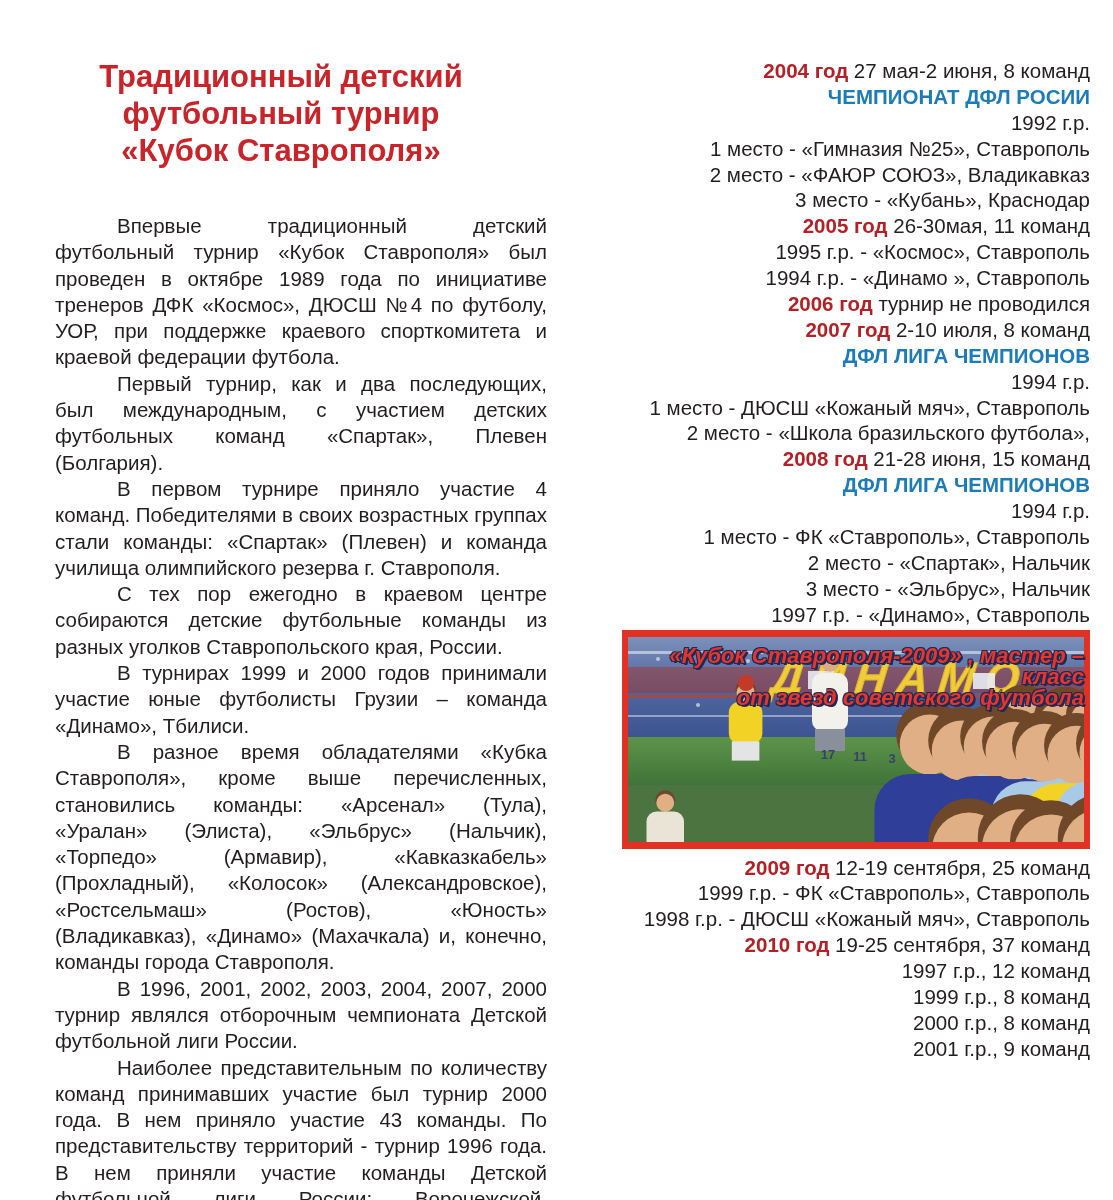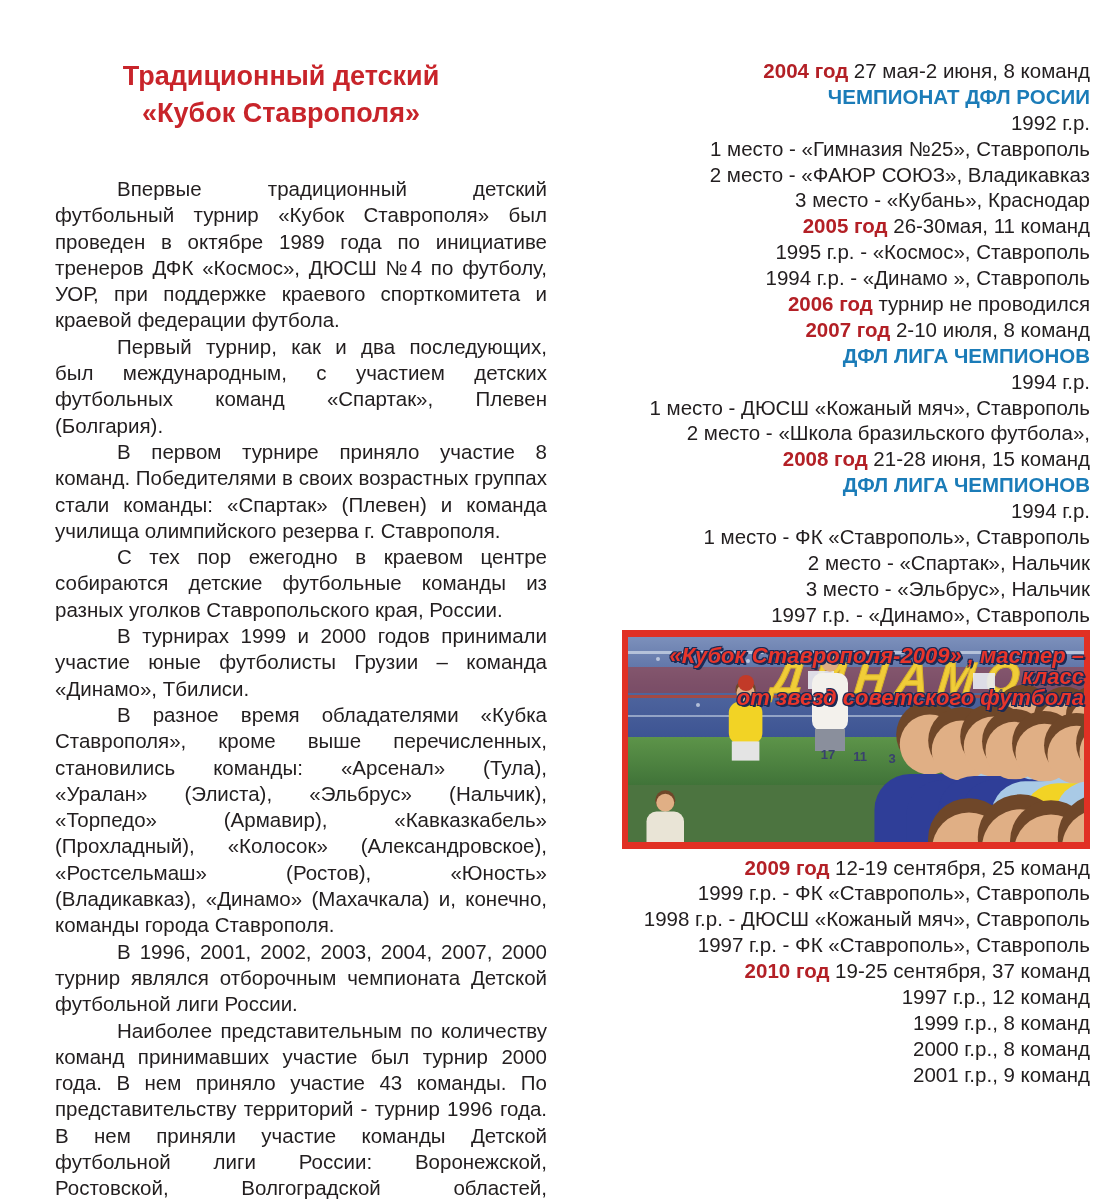--- a/index.html
+++ b/index.html
@@ -3,21 +3,21 @@
 <meta charset="utf-8">
 <style>
   html,body{margin:0;padding:0;background:#ffffff;}
   .page{
     position:relative;width:1113px;height:1200px;background:#ffffff;
     font-family:"Liberation Sans",sans-serif;overflow:hidden;color:#221e1f;
   }
   
   .col-left{position:absolute;left:55px;top:58px;width:492px;}
   .doc-title{
-    color:#c8242a;font-weight:bold;font-size:27px;line-height:37px;
+    color:#c8242a;font-weight:bold;font-size:31px;line-height:37px;
     text-align:center;padding-right:40px;margin:0;
   }
   .doc-title span{display:block;}
   .article{
     margin-top:44px;font-size:20.5px;line-height:26.3px;
     text-align:justify;color:#221e1f;
   }
   .article p{margin:0;text-indent:62px;}
   
   .col-right{position:absolute;left:622px;top:58px;width:468px;
@@ -39,26 +39,27 @@
   }
 </style>
 </head>
 <body>
 
 <div class="page">
 
   <div class="col-left">
     <h1 class="doc-title">
       <span>Традиционный детский</span>
+      <span>футбольный турнир</span>
       <span>«Кубок Ставрополя»</span>
     </h1>
     <div class="article">
         <p>Впервые традиционный детский футбольный турнир «Кубок Ставрополя» был проведен в октябре 1989 года по инициативе тренеров ДФК «Космос», ДЮСШ №4 по футболу, УОР, при поддержке краевого спорткомитета и краевой федерации футбола.</p>
         <p>Первый турнир, как и два последующих, был международным, с участием детских футбольных команд «Спартак», Плевен (Болгария).</p>
-        <p>В первом турнире приняло участие 8 команд. Победителями в своих возрастных группах стали команды: «Спартак» (Плевен) и команда училища олимпийского резерва г. Ставрополя.</p>
+        <p>В первом турнире приняло участие 4 команд. Победителями в своих возрастных группах стали команды: «Спартак» (Плевен) и команда училища олимпийского резерва г. Ставрополя.</p>
         <p>С тех пор ежегодно в краевом центре собираются детские футбольные команды из разных уголков Ставропольского края, России.</p>
         <p>В турнирах 1999 и 2000 годов принимали участие юные футболисты Грузии – команда «Динамо», Тбилиси.</p>
         <p>В разное время обладателями «Кубка Ставрополя», кроме выше перечисленных, становились команды: «Арсенал» (Тула), «Уралан» (Элиста), «Эльбрус» (Нальчик), «Торпедо» (Армавир), «Кавказкабель» (Прохладный), «Колосок» (Александровское), «Ростсельмаш» (Ростов), «Юность» (Владикавказ), «Динамо» (Махачкала) и, конечно, команды города Ставрополя.</p>
         <p>В 1996, 2001, 2002, 2003, 2004, 2007, 2000 турнир являлся отборочным чемпионата Детской футбольной лиги России.</p>
         <p>Наиболее представительным по количеству команд принимавших участие был турнир 2000 года. В нем приняло участие 43 команды. По представительству территорий - турнир 1996 года. В нем приняли участие команды Детской футбольной лиги России: Воронежской, Ростовской, Волгоградской областей, Краснодарского и Ставропольского краев, Дагестана и Калмыкии.</p>
       </div>
   </div>
 
   <div class="col-right">
     <div>
@@ -206,21 +207,20 @@
           <use href="#kneel-sym" transform="translate(378,158) scale(1.25)" style="color:#46406a"></use>
           <use href="#kneel-sym" transform="translate(416,154) scale(1.3)" style="color:#efe9dd"></use>
         </g>
       </svg>
     </figure>
 
     <div>
         <div class="rline year"><span class="yr">2009 год</span> 12-19 сентября, 25 команд</div>
         <div class="rline plain">1999 г.р. - ФК «Ставрополь», Ставрополь</div>
         <div class="rline plain">1998 г.р. - ДЮСШ «Кожаный мяч», Ставрополь</div>
-        <div class="rline plain">1997 г.р. - ФК «Ставрополь», Ставрополь</div>
         <div class="rline year"><span class="yr">2010 год</span> 19-25 сентября, 37 команд</div>
         <div class="rline plain">1997 г.р., 12 команд</div>
         <div class="rline plain">1999 г.р., 8 команд</div>
         <div class="rline plain">2000 г.р., 8 команд</div>
         <div class="rline plain">2001 г.р., 9 команд</div>
       </div>
   </div>
 
 </div>
 

